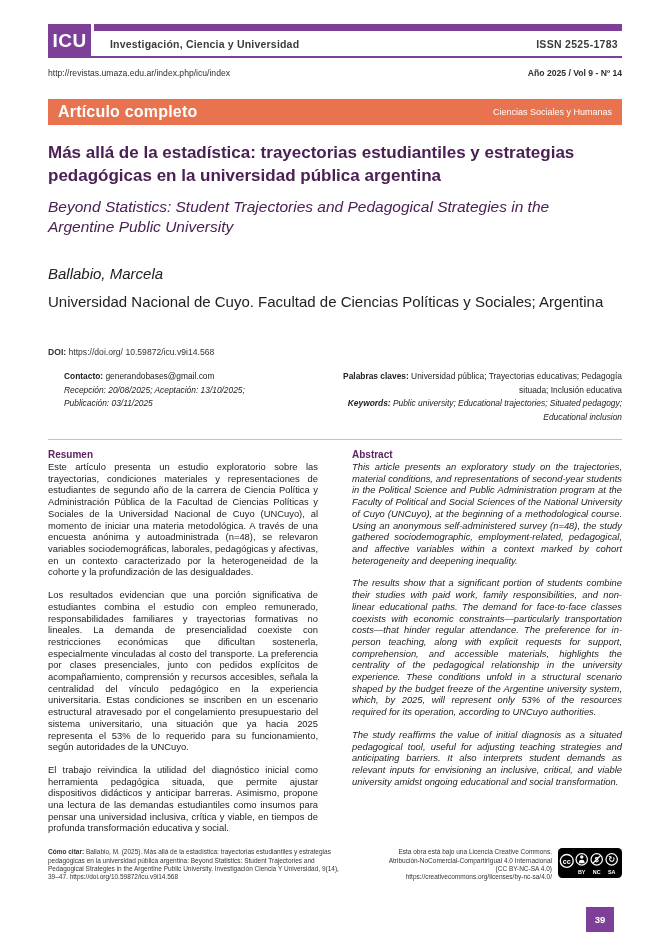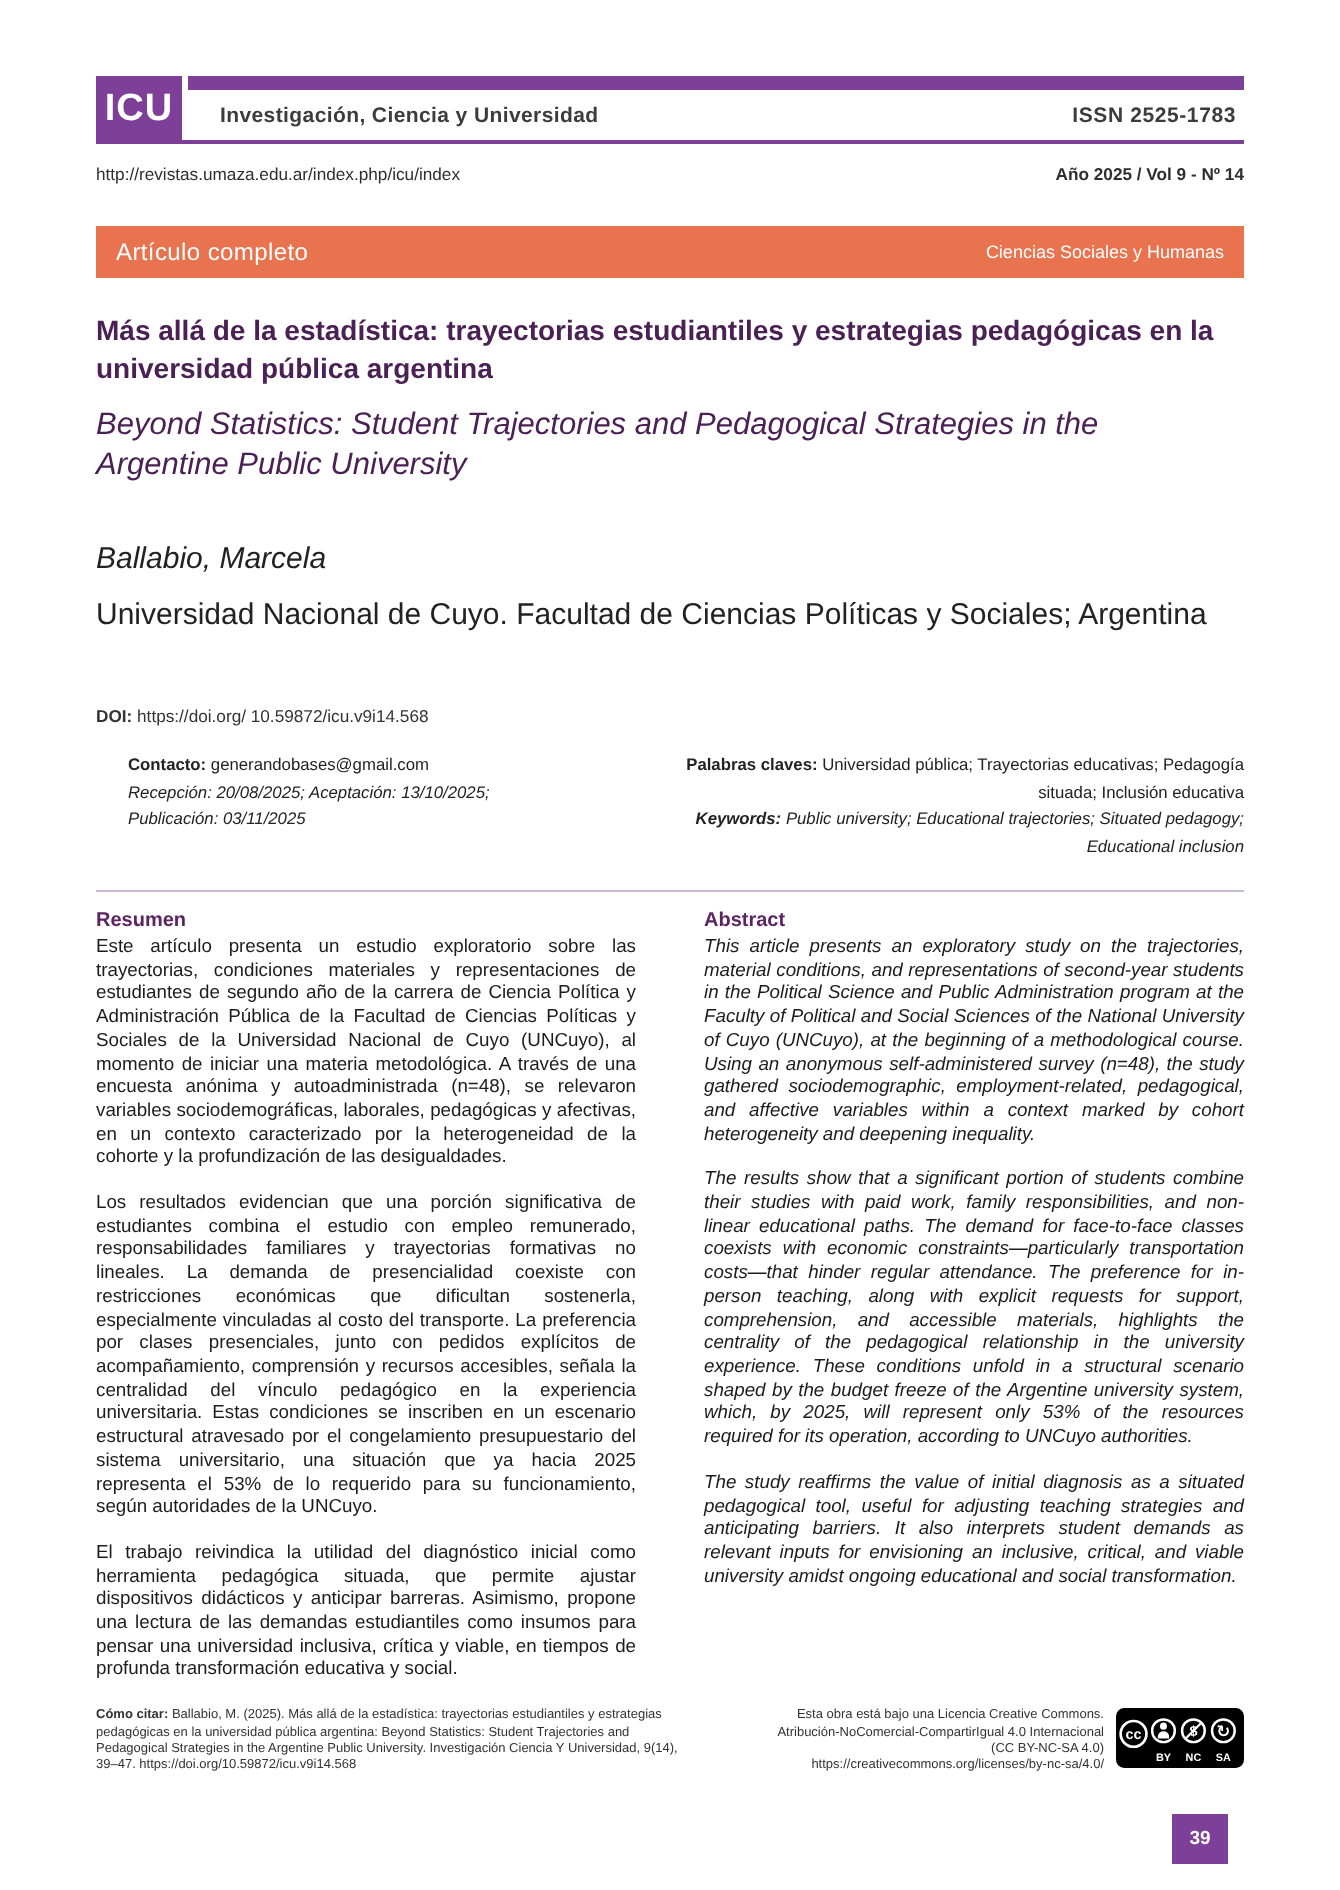--- a/index.html
+++ b/index.html
@@ -5,21 +5,21 @@
   * { margin: 0; padding: 0; box-sizing: border-box; }
   html, body { background: #ffffff; }
   body {
     width: 670px; height: 945px;
     font-family: "Liberation Sans", sans-serif;
     color: #222;
     position: relative;
     overflow: hidden;
     outline: 1px solid #e0e0e0;
   }
-  .page { padding: 38px 48px 0 48px; }
+  .page { padding: 24px 48px 0 48px; }
 
   
   .jheader { position: relative; height: 34px; }
   .jheader .strip-top { position: absolute; top: 0; left: 0; right: 0; height: 7px; background: var(--purple); }
   .jheader .strip-bottom { position: absolute; bottom: 0; left: 0; right: 0; height: 2px; background: var(--purple); }
   .logo-box {
     position: absolute; left: 0; top: 0; width: 46px; height: 34px;
     background: var(--purple); border-right: 3px solid #fff;
     display: flex; align-items: center; justify-content: center;
     color: #fff; font-weight: bold; font-size: 19px; letter-spacing: 0.5px;
@@ -34,26 +34,26 @@
   .url-row { margin-top: 10px; display: flex; justify-content: space-between; align-items: baseline; }
   .url-row .url { font-size: 8.6px; font-weight: normal; color: #2e2e2e; }
   .url-row .edition { font-size: 8.6px; font-weight: bold; color: #2e2e2e; }
 
   
   .banner {
     margin-top: 21px; height: 26px; background: var(--orange);
     display: flex; align-items: center; justify-content: space-between;
     padding: 0 10px; color: #fff;
   }
-  .banner .atype { font-size: 12px; font-weight: normal; letter-spacing: 0.2px; }
+  .banner .atype { font-size: 16px; font-weight: bold; letter-spacing: 0.2px; }
   .banner .category { font-size: 9px; }
 
   
   .title-es {
-    margin-top: 17px; font-size: 14px; font-weight: bold; line-height: 1.34;
+    margin-top: 17px; font-size: 17px; font-weight: bold; line-height: 1.34;
     color: var(--titlepurple); max-width: 560px;
   }
   .title-en {
     margin-top: 9px; font-size: 15.5px; font-style: italic; font-weight: normal;
     line-height: 1.34; color: var(--titlepurple); max-width: 570px;
   }
 
   .author { margin-top: 27px; font-size: 15px; font-style: italic; color: #222; }
   .affiliation { margin-top: 11px; font-size: 15px; color: #222; }
 

